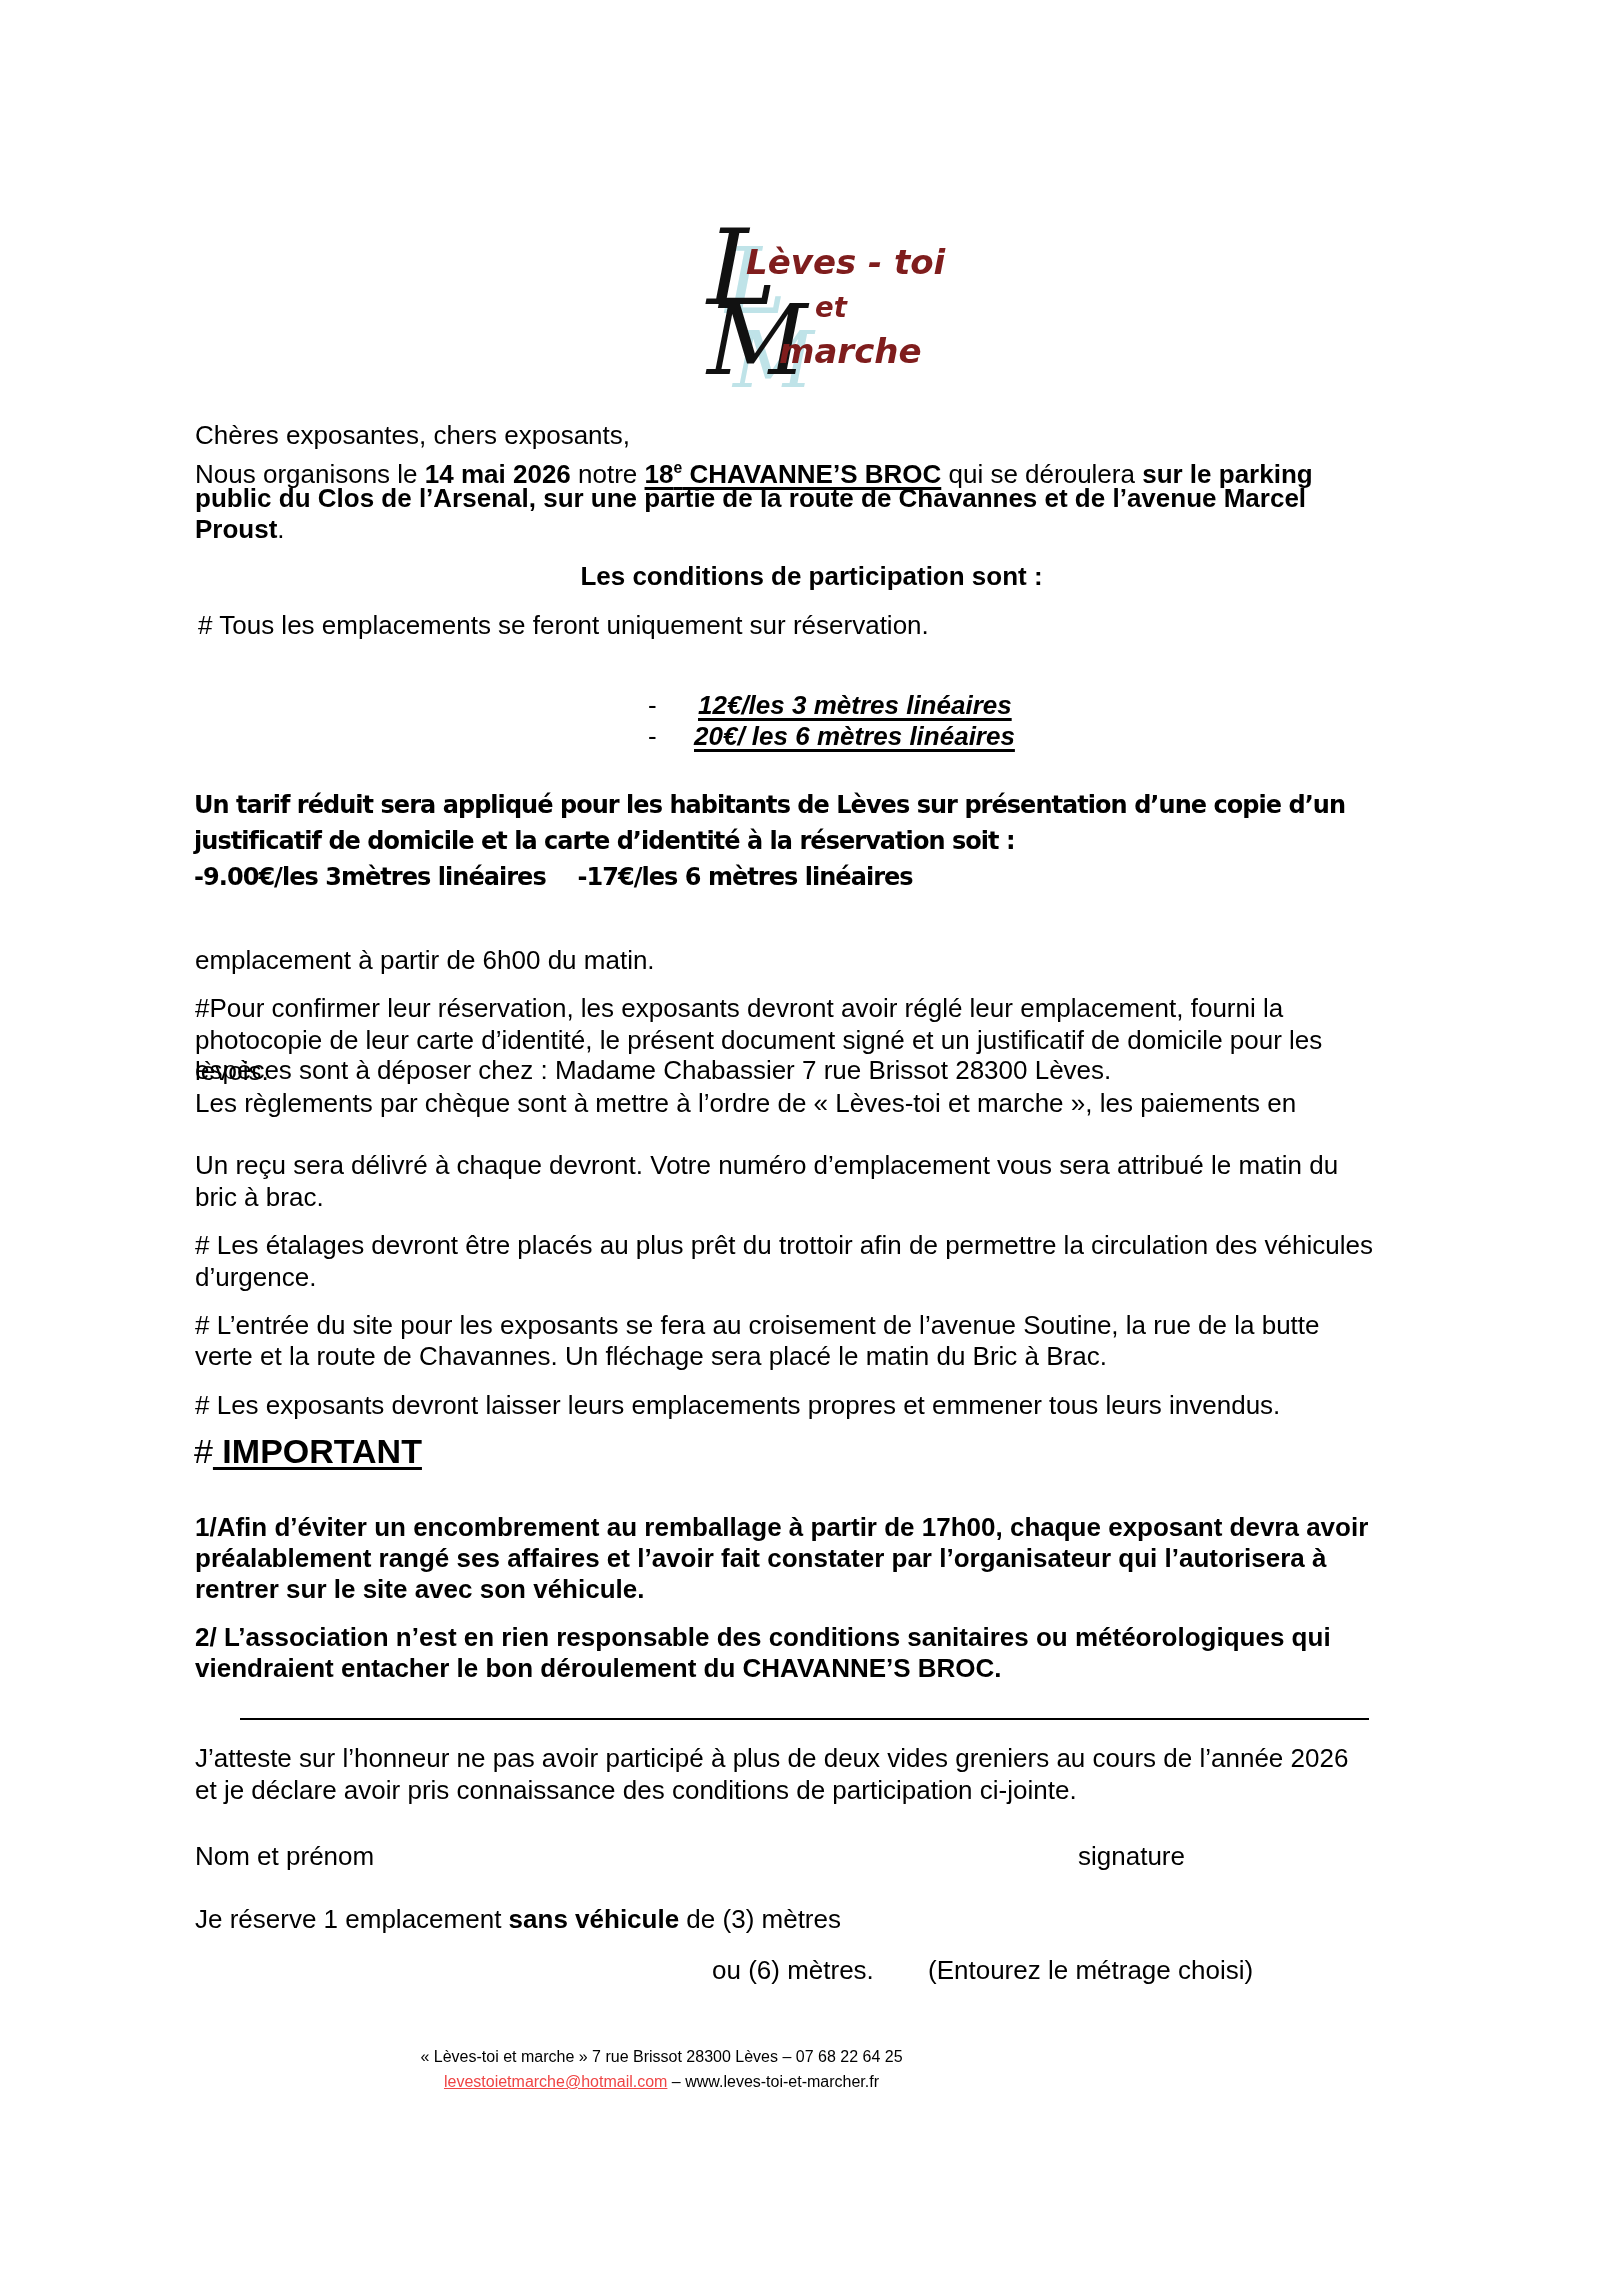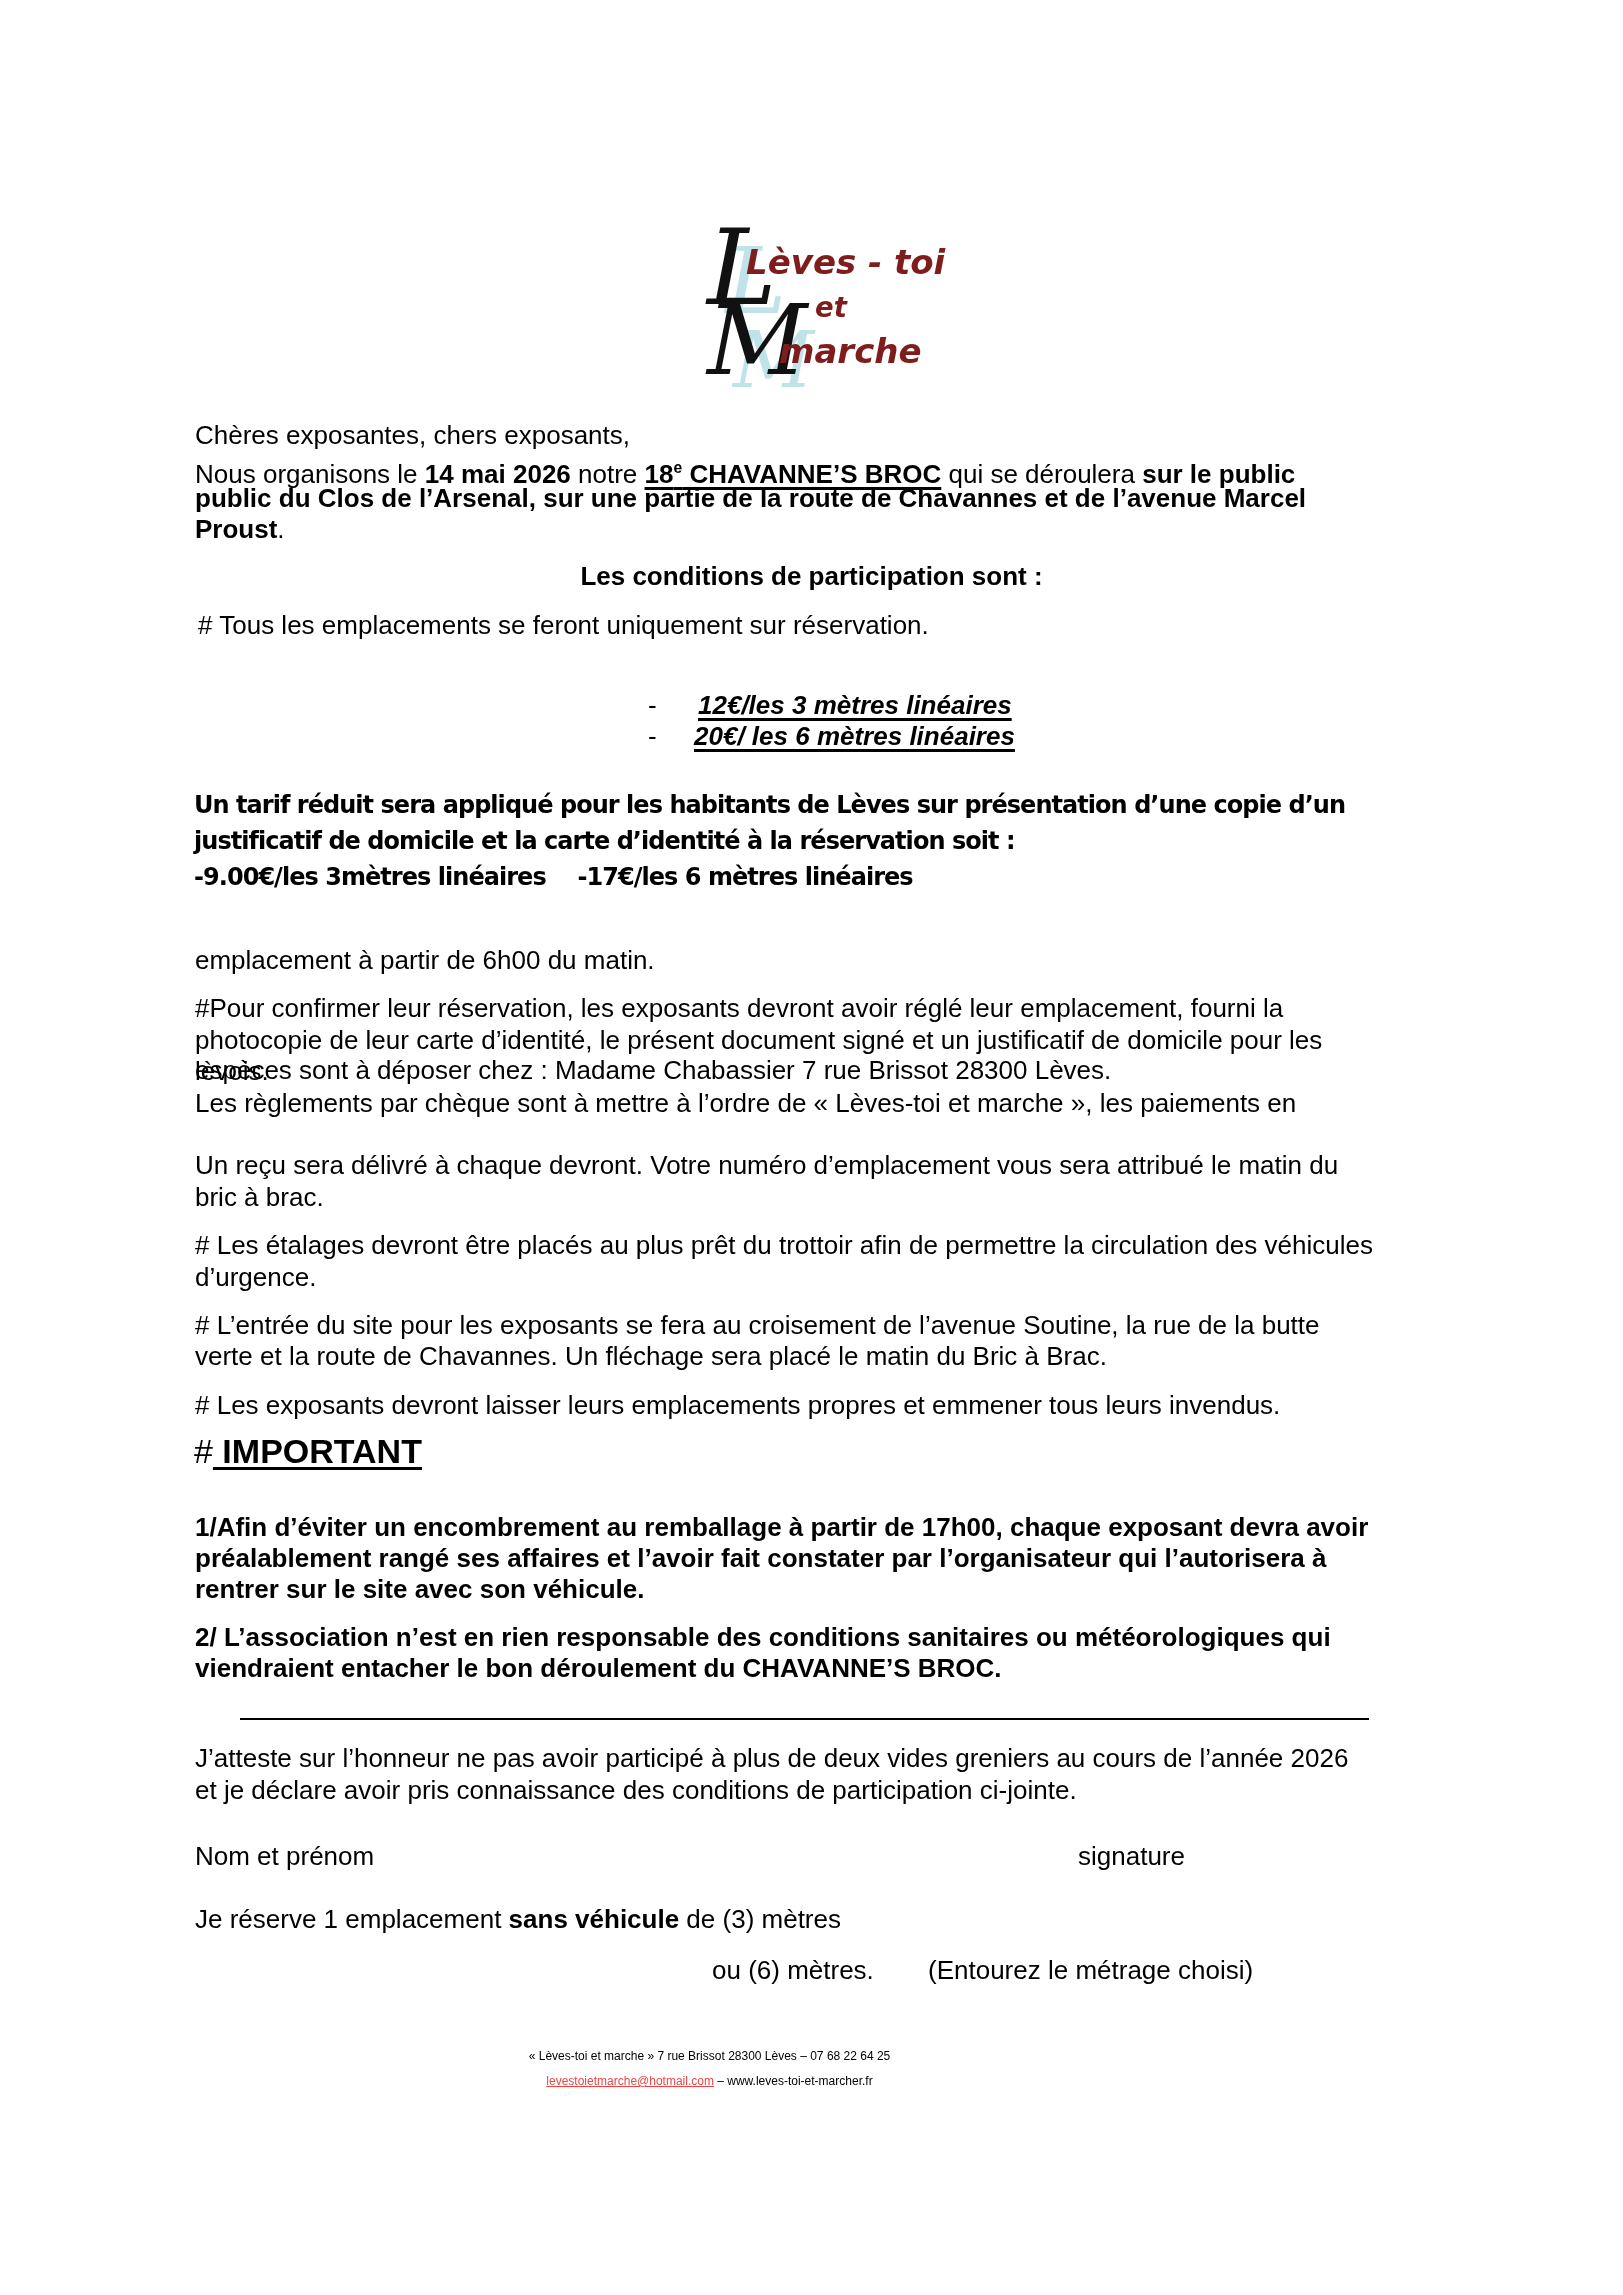--- a/index.html
+++ b/index.html
@@ -26,41 +26,41 @@
   .logo .r1 { left: 39px; top: 26px; font-size: 34px; }
   .logo .r2 { left: 108px; top: 75px; font-size: 27.5px; text-align: right; }
   .logo .r3 { left: 72px; top: 115px; font-size: 34px; }
 
   .cond-title { left: 0; width: 1623px; text-align: center; top: 561px; font-weight: bold; }
   .price { font-style: italic; font-weight: bold; }
   .reduced { font-family: "DejaVu Sans", sans-serif; font-weight: bold; font-size: 25px;
      line-height: 36px; letter-spacing: -1px; transform: scaleX(0.96); transform-origin: left; }
   .important { font-size: 34px; line-height: 39px; }
   .rule { left: 240px; top: 1718px; width: 1129px; height: 2px; background: #000; }
-  .footer { left: 0; width: 1323px; text-align: center; font-size: 12px; line-height: 25px; padding-left: 48px; }
+  .footer { left: 0; width: 1323px; text-align: center; font-size: 16px; line-height: 25px; }
   .footer a { color: #ef4444; text-decoration: underline; }
 </style>
 </head>
 <body>
 
 <div class="page">
 
   <div class="abs logo">
     <span class="ghost-L">L</span>
     <span class="ghost-M">M</span>
     <span class="script-L">L</span>
     <span class="script-M">M</span>
     <span class="red r1">Lèves - toi</span>
     <span class="red r2">et</span>
     <span class="red r3">marche</span>
   </div>
 
   <div class="abs txt" style="left:195px;top:420px;">Chères exposantes, chers exposants,</div>
   <div class="abs txt" style="left:195px;top:452px;">
-    <span>Nous organisons le </span><b>14 mai 2026</b><span> notre </span><b><u><span>18</span><sup style="font-size:15.7px;">e</sup><span> CHAVANNE’S BROC</span></u></b><span> qui se déroulera </span><b>sur le public</b>
+    <span>Nous organisons le </span><b>14 mai 2026</b><span> notre </span><b><u><span>18</span><sup style="font-size:15.7px;">e</sup><span> CHAVANNE’S BROC</span></u></b><span> qui se déroulera </span><b>sur le parking</b>
   </div>
   <div class="abs txt" style="left:195px;top:483px;font-weight:bold;">public du Clos de l’Arsenal, sur une partie de la route de Chavannes et de l’avenue Marcel</div>
   <div class="abs txt" style="left:195px;top:514px;"><b>Proust</b><span>.</span></div>
 
   <div class="abs txt cond-title">Les conditions de participation sont :</div>
   <div class="abs txt" style="left:198px;top:610px;"># Tous les emplacements se feront uniquement sur réservation.</div>
   <div class="abs txt" style="left:648px;top:690px;">
     <span>-</span>
     <span class="price" style="position:absolute;left:50px;"><u>12€/les 3 mètres linéaires</u></span>
   </div>

